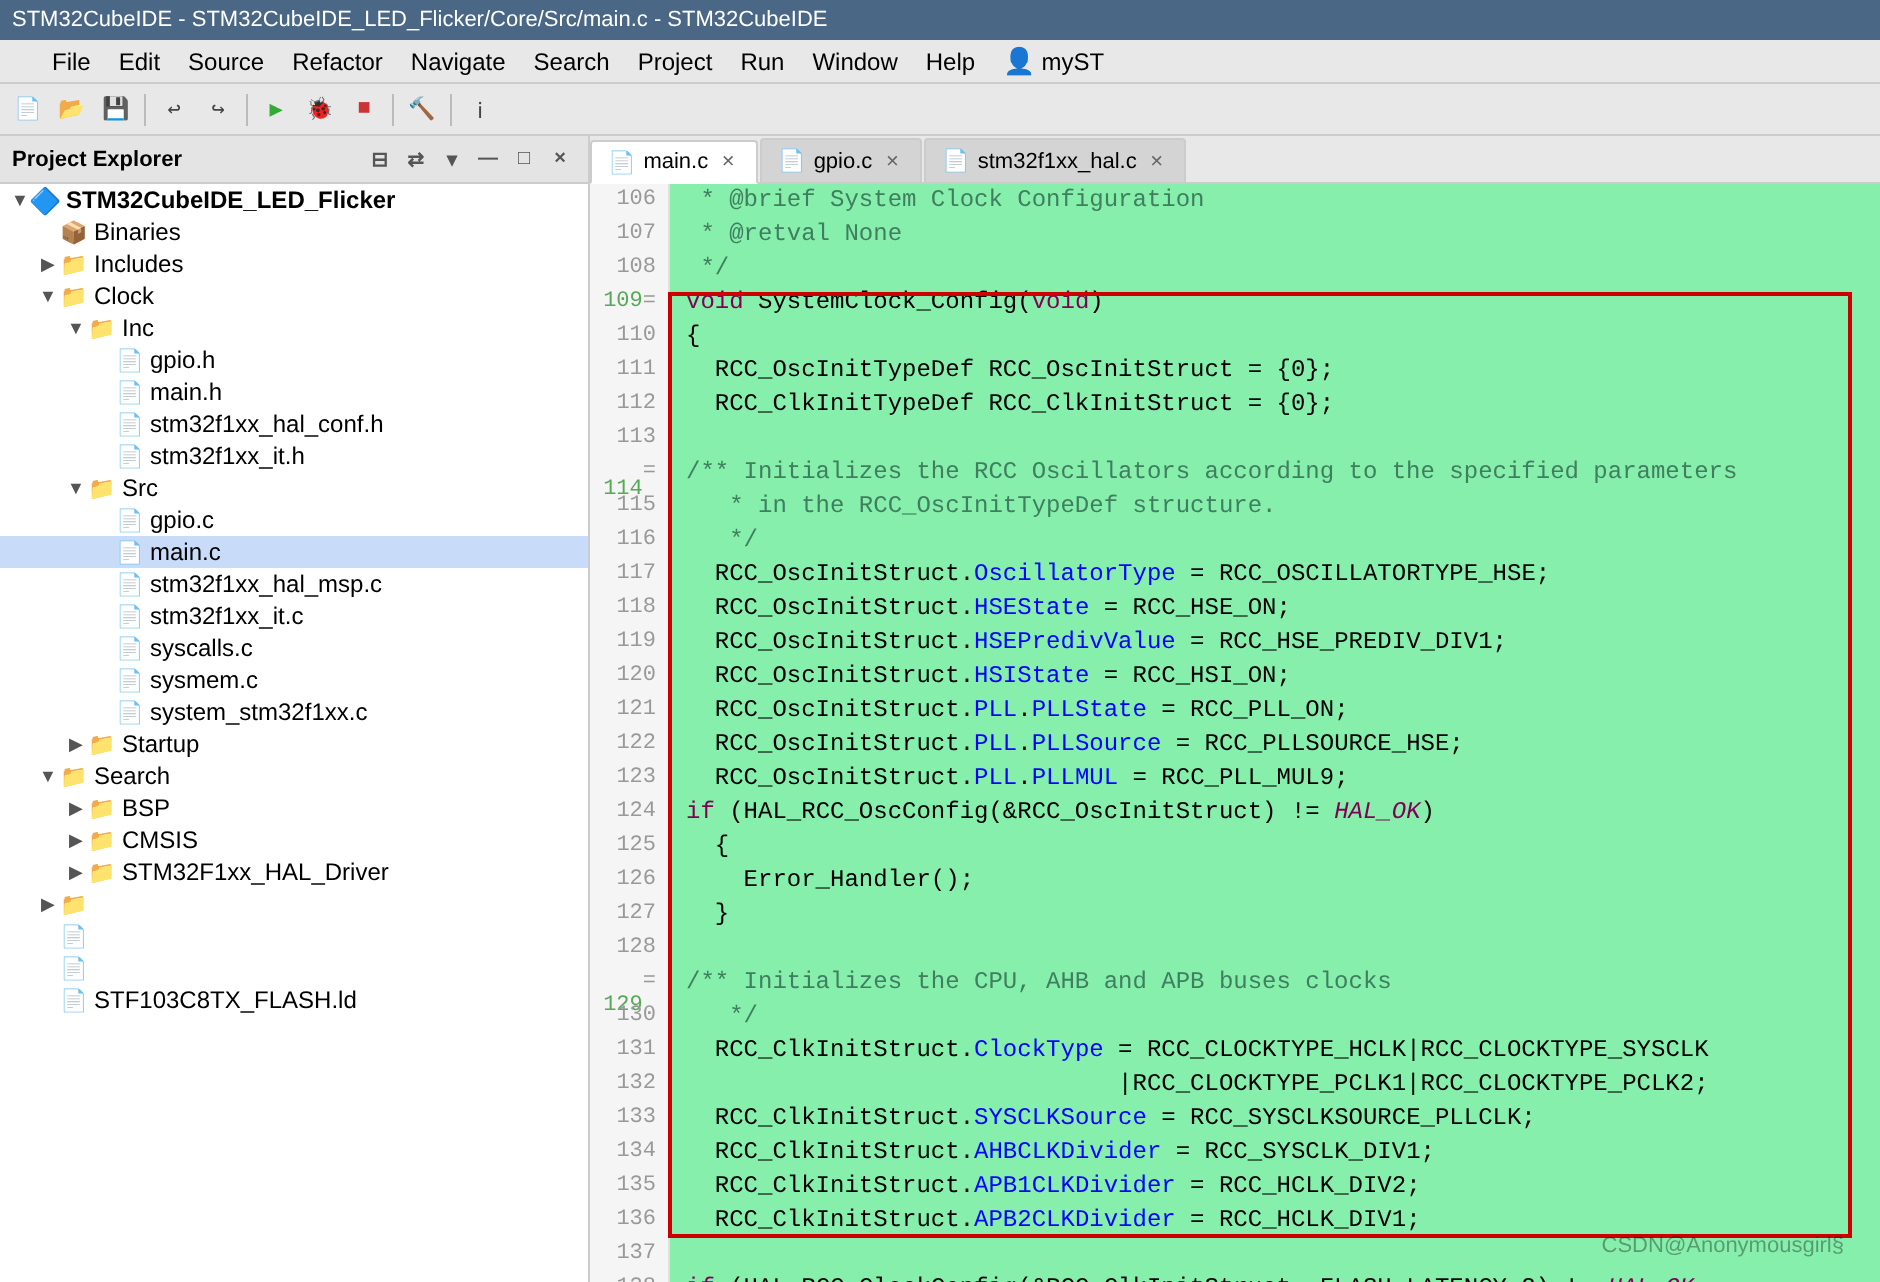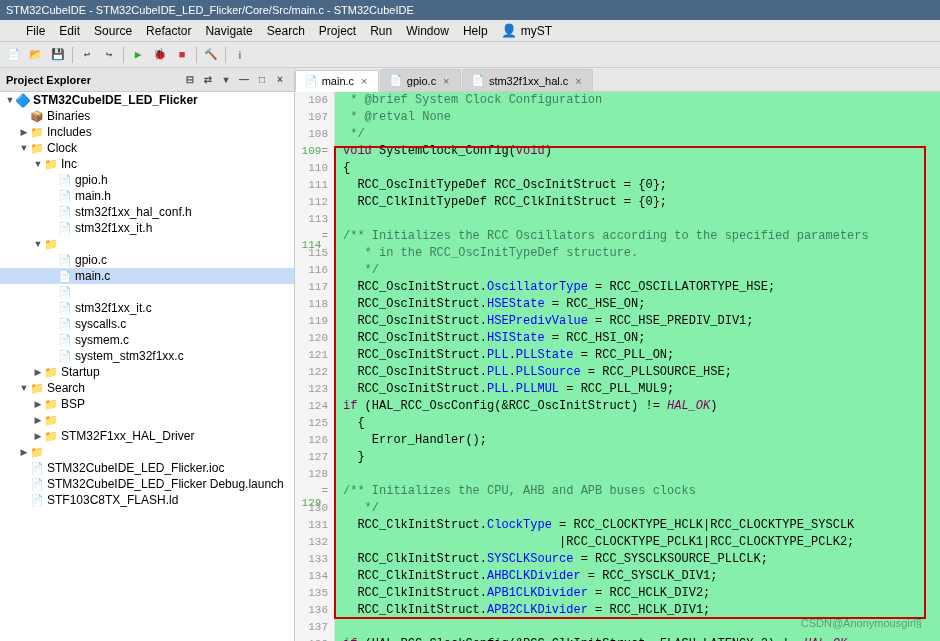--- a/index.html
+++ b/index.html
@@ -378,37 +378,39 @@
         <div class="tree-item">
     <span class="tree-indent" style="width:46px;"></span>
     <span class="tree-arrow"></span>
     <span class="tree-icon">📄</span>
     <span class="tree-label">stm32f1xx_it.h</span>
   </div>
         <div class="tree-item">
     <span class="tree-indent" style="width:32px;"></span>
     <span class="tree-arrow">▼</span>
     <span class="tree-icon">📁</span>
+    <span class="tree-label">Src</span>
   </div>
         <div class="tree-item">
     <span class="tree-indent" style="width:46px;"></span>
     <span class="tree-arrow"></span>
     <span class="tree-icon">📄</span>
     <span class="tree-label">gpio.c</span>
   </div>
         <div class="tree-item selected">
     <span class="tree-indent" style="width:46px;"></span>
     <span class="tree-arrow"></span>
     <span class="tree-icon">📄</span>
     <span class="tree-label">main.c</span>
   </div>
         <div class="tree-item">
     <span class="tree-indent" style="width:46px;"></span>
     <span class="tree-arrow"></span>
     <span class="tree-icon">📄</span>
+    <span class="tree-label">stm32f1xx_hal_msp.c</span>
   </div>
         <div class="tree-item">
     <span class="tree-indent" style="width:46px;"></span>
     <span class="tree-arrow"></span>
     <span class="tree-icon">📄</span>
     <span class="tree-label">stm32f1xx_it.c</span>
   </div>
         <div class="tree-item">
     <span class="tree-indent" style="width:46px;"></span>
     <span class="tree-arrow"></span>
@@ -442,43 +444,42 @@
         <div class="tree-item">
     <span class="tree-indent" style="width:32px;"></span>
     <span class="tree-arrow">▶</span>
     <span class="tree-icon">📁</span>
     <span class="tree-label">BSP</span>
   </div>
         <div class="tree-item">
     <span class="tree-indent" style="width:32px;"></span>
     <span class="tree-arrow">▶</span>
     <span class="tree-icon">📁</span>
+    <span class="tree-label">CMSIS</span>
   </div>
         <div class="tree-item">
     <span class="tree-indent" style="width:32px;"></span>
     <span class="tree-arrow">▶</span>
     <span class="tree-icon">📁</span>
     <span class="tree-label">STM32F1xx_HAL_Driver</span>
   </div>
         <div class="tree-item">
     <span class="tree-indent" style="width:18px;"></span>
     <span class="tree-arrow">▶</span>
     <span class="tree-icon">📁</span>
   </div>
         <div class="tree-item">
     <span class="tree-indent" style="width:18px;"></span>
     <span class="tree-arrow"></span>
     <span class="tree-icon">📄</span>
-    <span class="tree-label">STM32CubeIDE_LED_Flicker.ioc</span>
-  </div>
-        <div class="tree-item">
-    <span class="tree-indent" style="width:18px;"></span>
-    <span class="tree-arrow"></span>
-    <span class="tree-icon">📄</span>
-    <span class="tree-label">STM32CubeIDE_LED_Flicker Debug.launch</span>
+  </div>
+        <div class="tree-item">
+    <span class="tree-indent" style="width:18px;"></span>
+    <span class="tree-arrow"></span>
+    <span class="tree-icon">📄</span>
   </div>
         <div class="tree-item">
     <span class="tree-indent" style="width:18px;"></span>
     <span class="tree-arrow"></span>
     <span class="tree-icon">📄</span>
     <span class="tree-label">STF103C8TX_FLASH.ld</span>
   </div>
       </div>
   </div>
 

